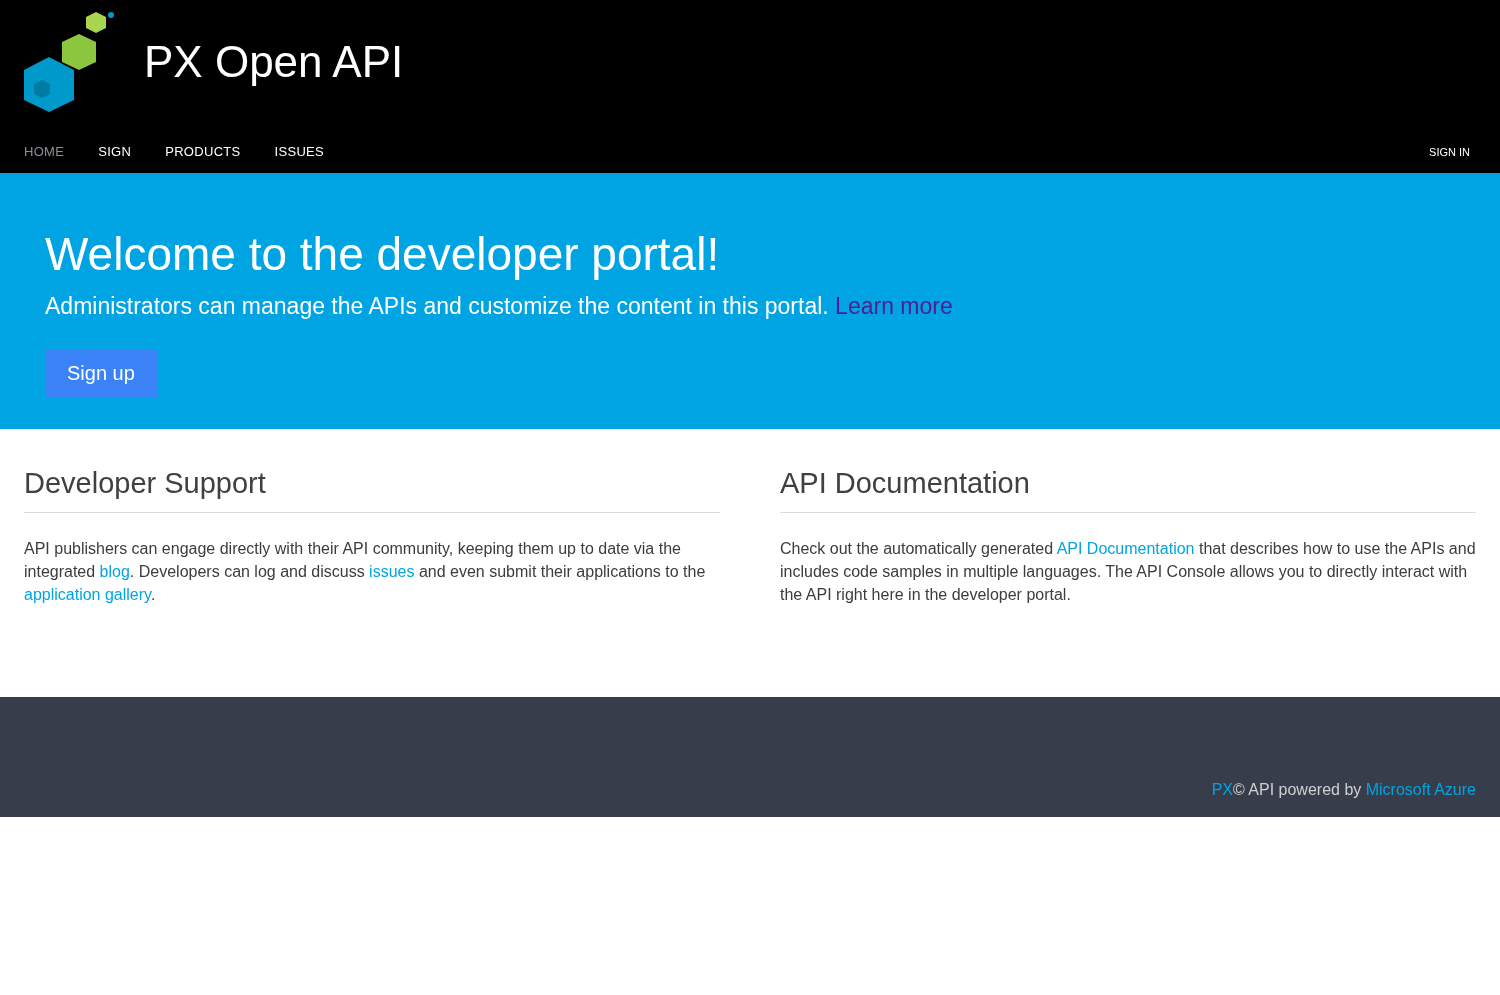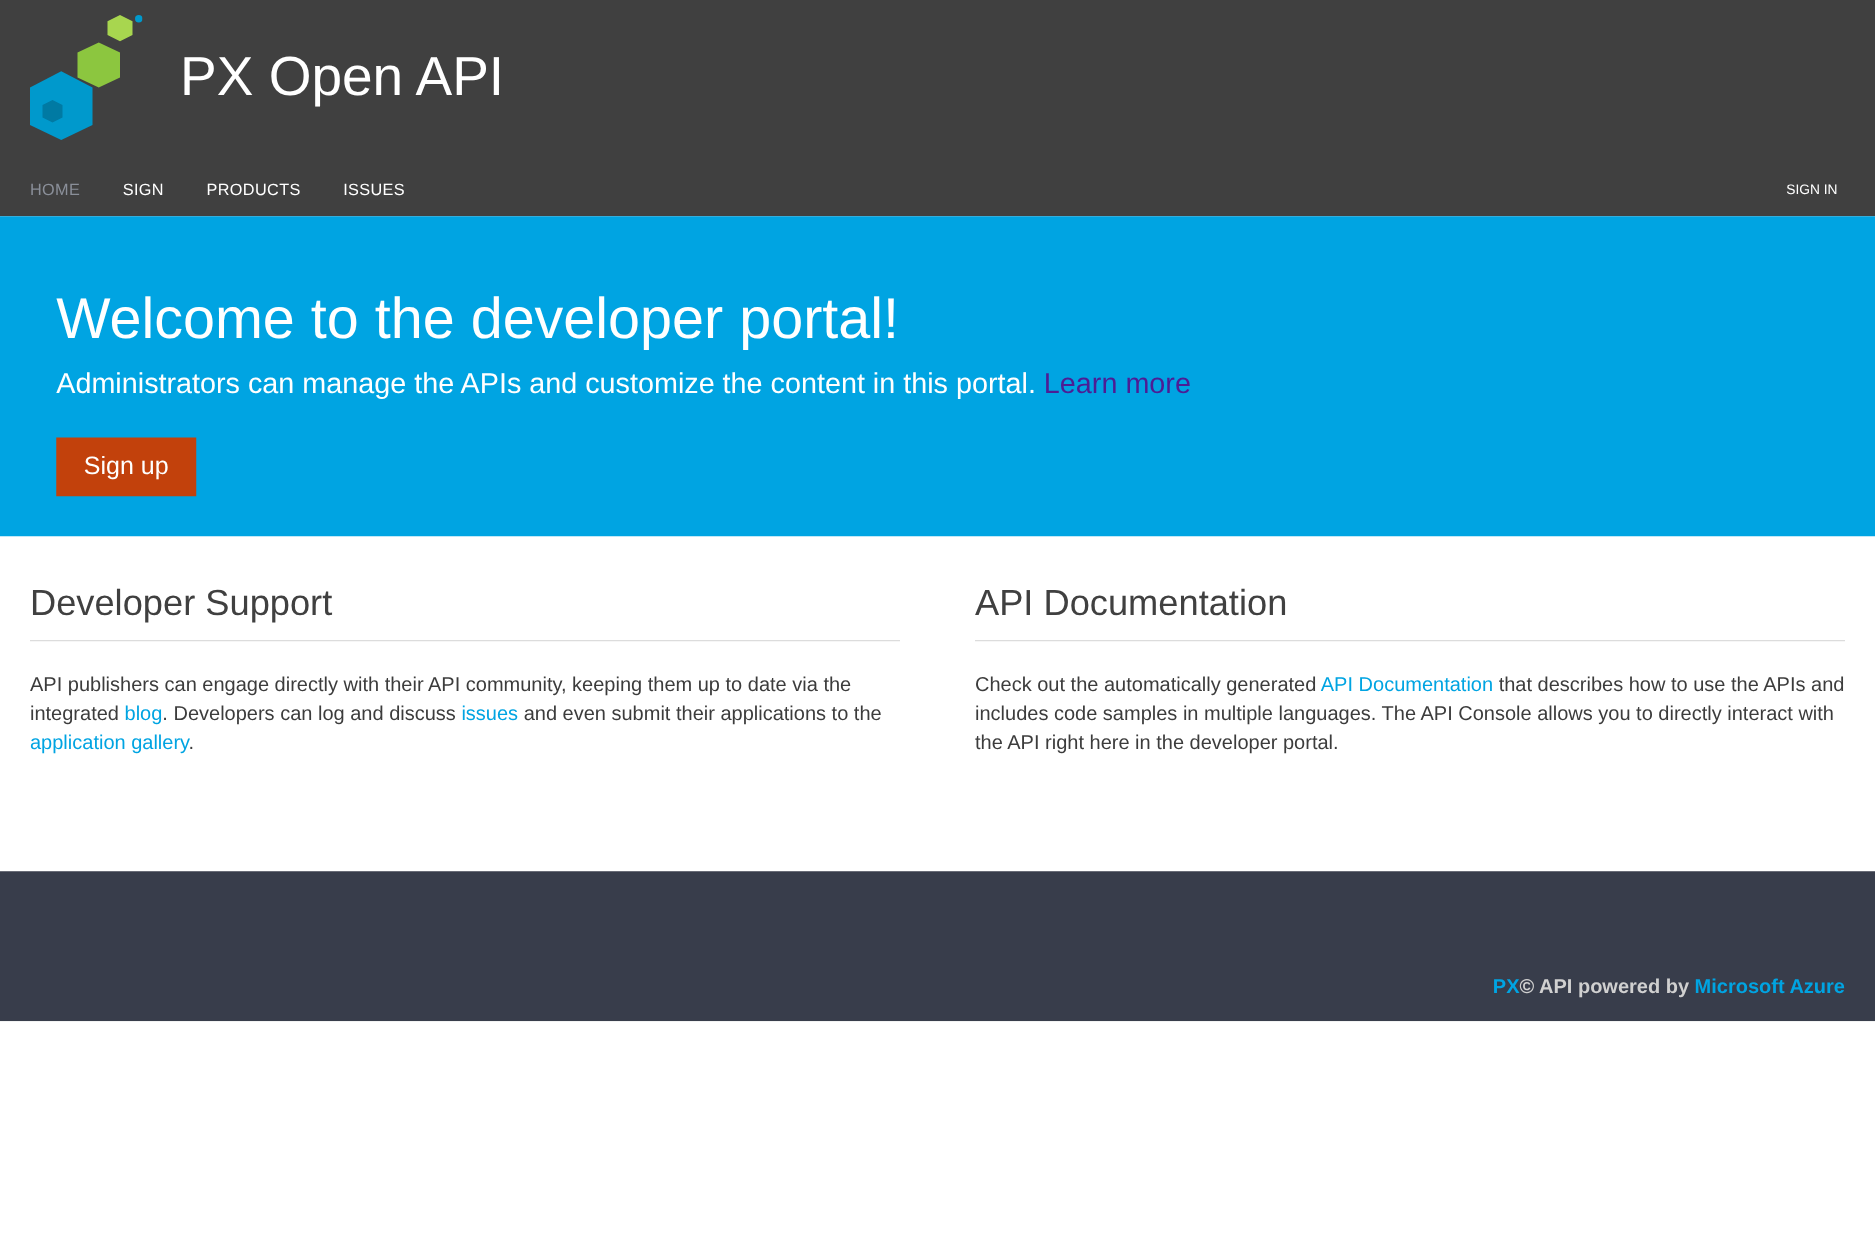--- a/index.html
+++ b/index.html
@@ -6,21 +6,21 @@
       margin: 0;
       padding: 0;
       box-sizing: border-box;
     }
     body {
       font-family: "Segoe UI", "Segoe UI Light", Arial, sans-serif;
       font-weight: 300;
       background: #ffffff;
     }
     .header {
-      background: #404040;
+      background: #000000;
       color: #ffffff;
       padding: 12px 24px 0 24px;
     }
     .brand {
       display: flex;
       align-items: center;
       padding-bottom: 18px;
     }
     .logo {
       width: 90px;
@@ -80,21 +80,21 @@
       cursor: pointer;
     }
     .hero-sub2 {
       font-size: 23px;
       font-weight: 400;
       line-height: 1.5;
       margin-bottom: 32px;
     }
     .signup-btn {
       display: inline-block;
-      background: #c2410c;
+      background: #3b82f6;
       color: #ffffff;
       font-size: 20px;
       font-weight: 300;
       padding: 12px 22px;
       cursor: pointer;
       border: none;
     }
     .content {
       display: flex;
       padding: 38px 24px 90px 24px;
@@ -126,21 +126,21 @@
       background: #383d4b;
       height: 120px;
       position: relative;
     }
     .footer-credit {
       position: absolute;
       right: 24px;
       bottom: 18px;
       font-size: 16px;
       color: #d0d0d0;
-      font-weight: 700;
+      font-weight: 400;
     }
     .footer-credit a {
       color: #00a4e2;
       text-decoration: none;
       cursor: pointer;
     }
   </style>
 </head>
 <body>
 

